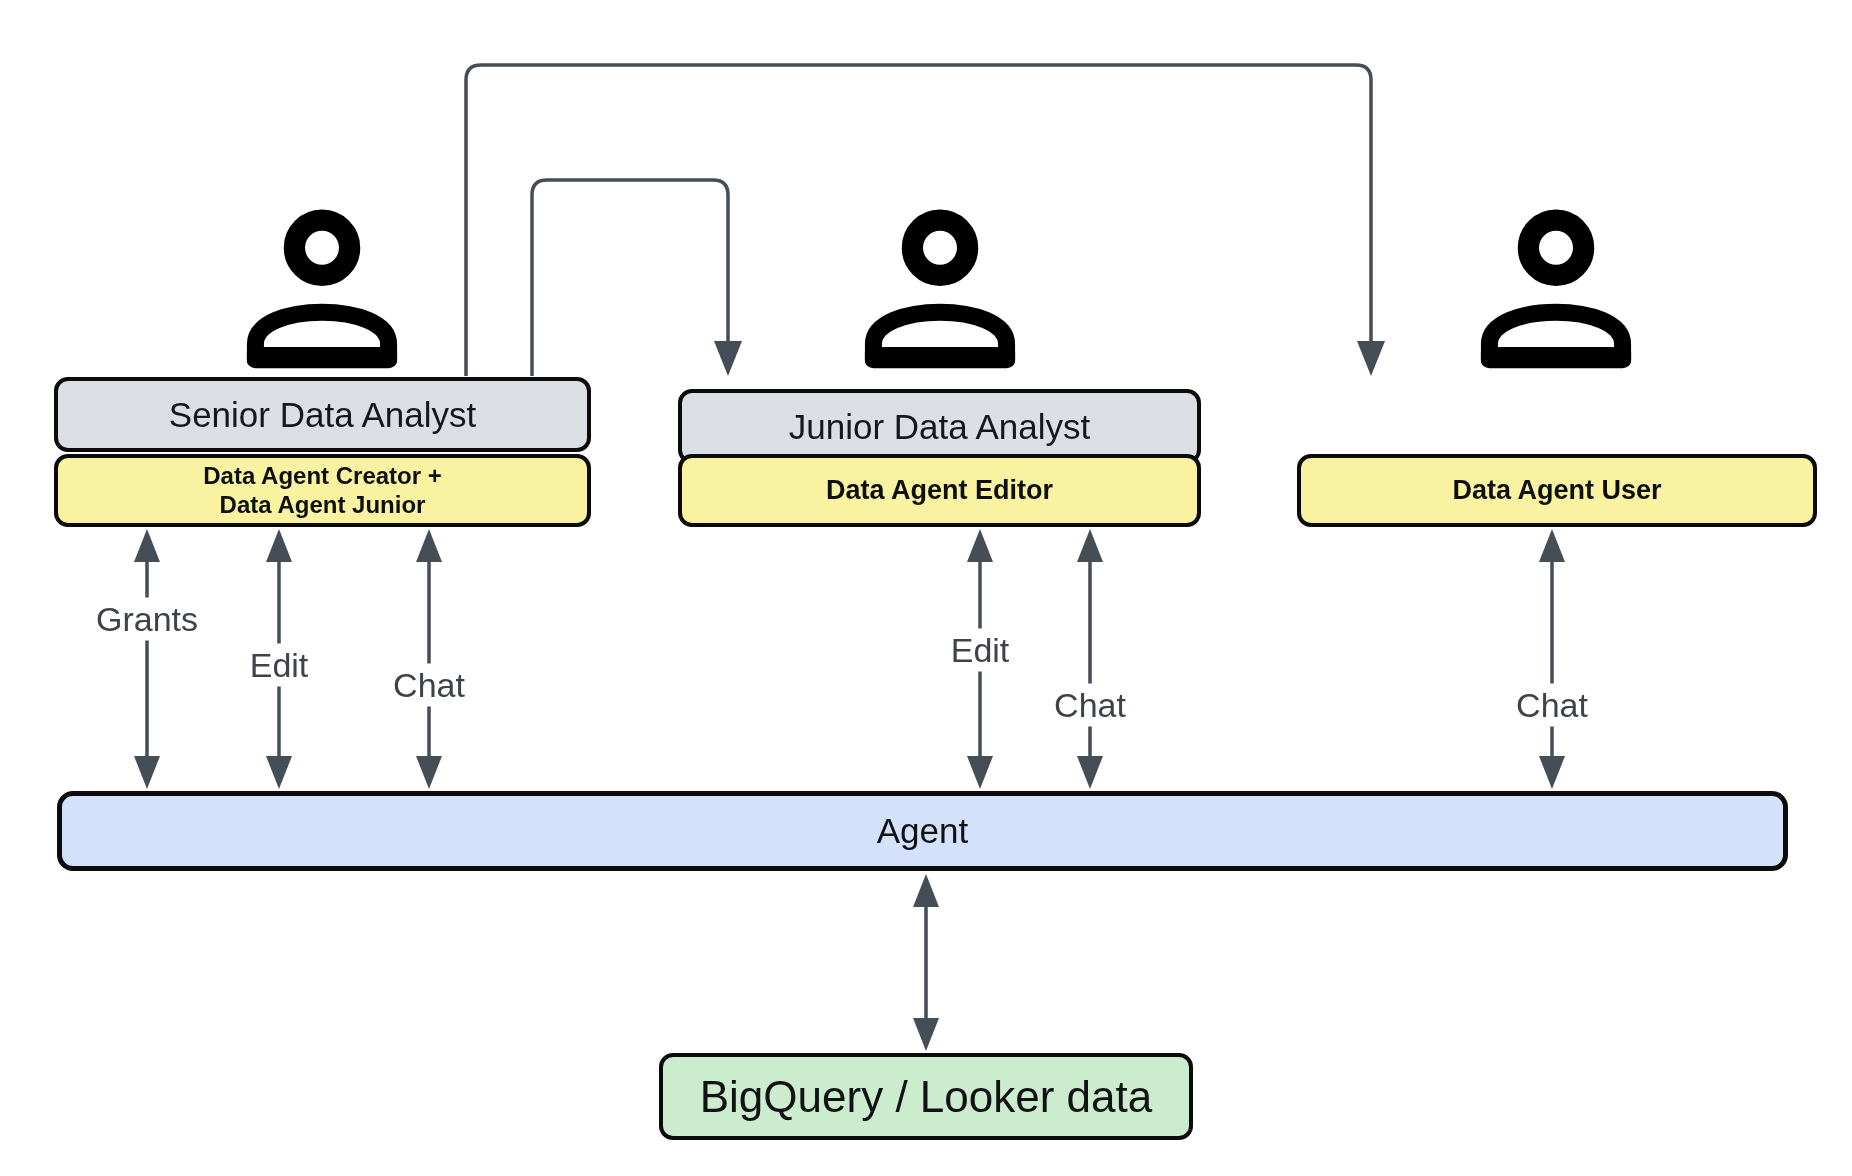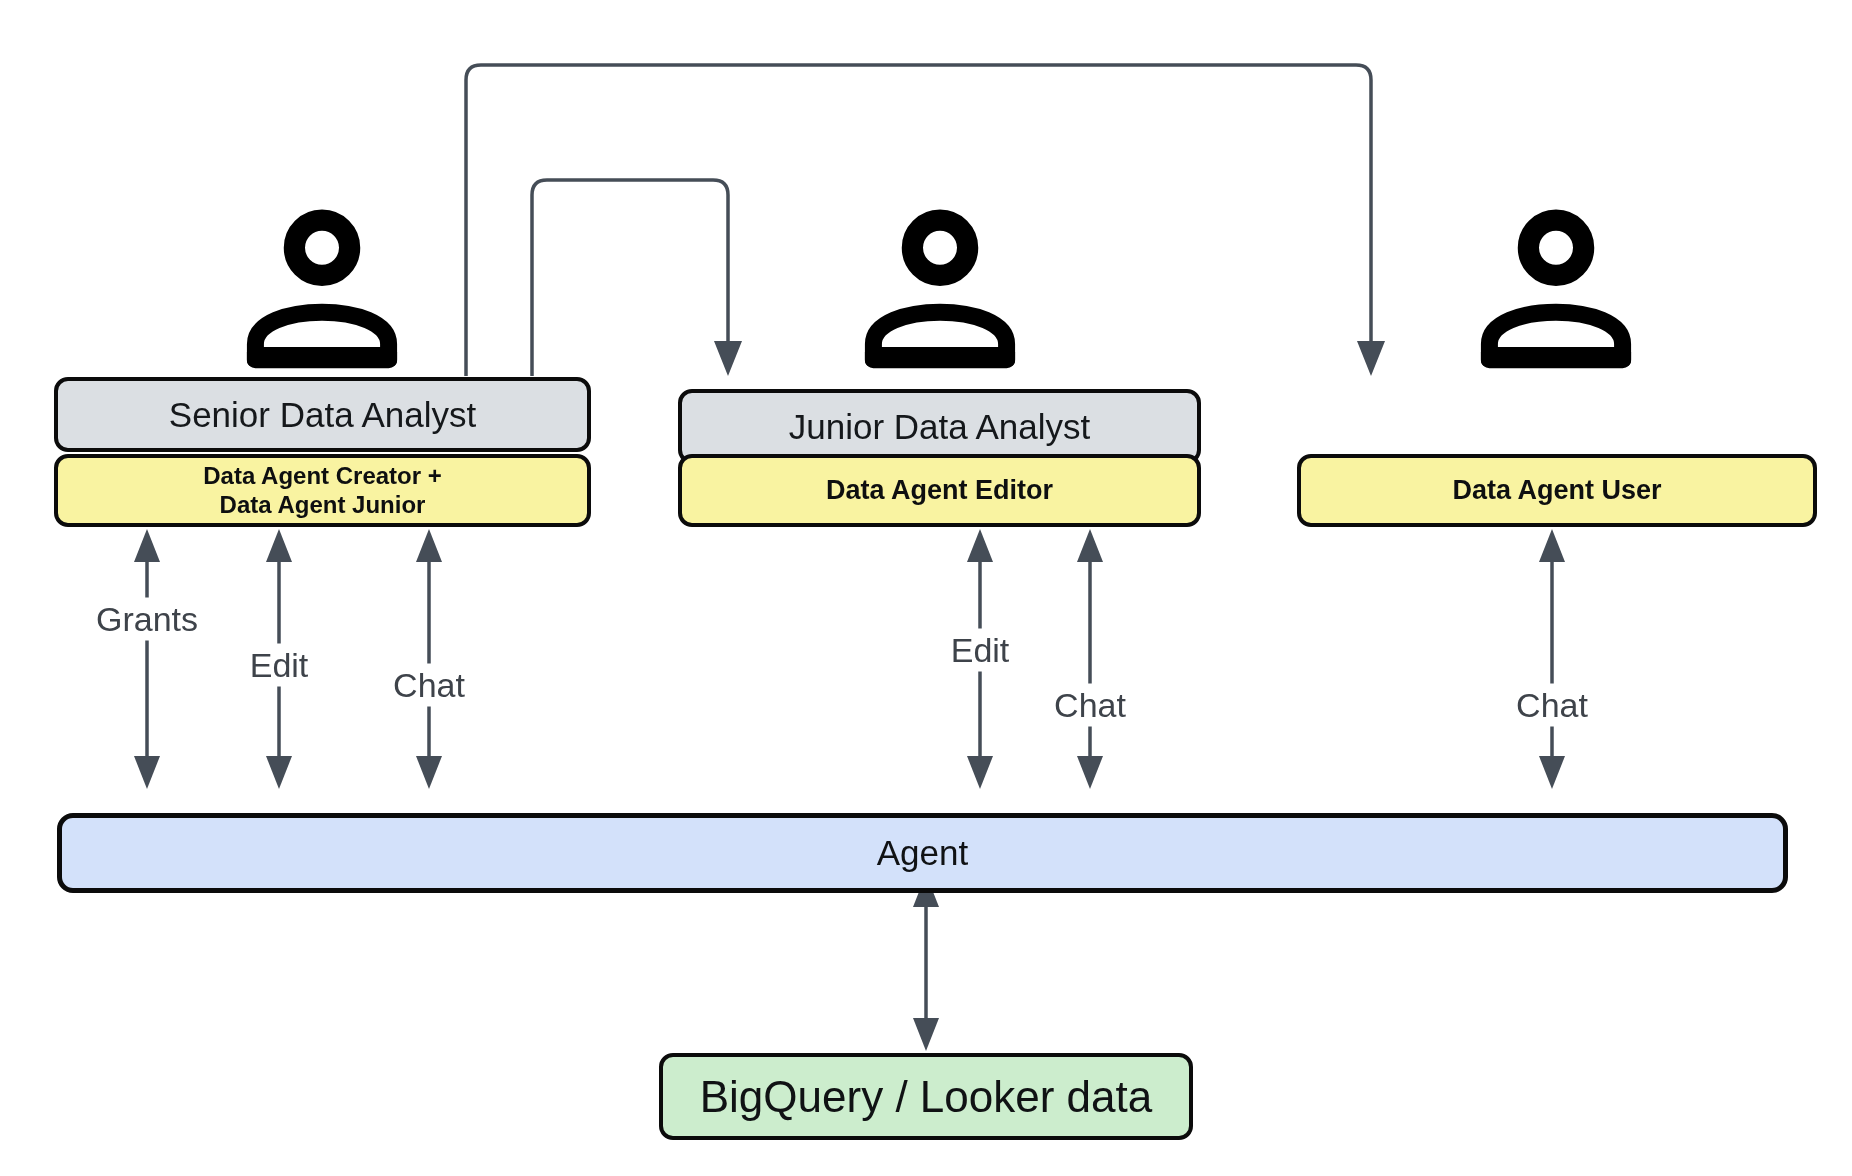--- a/index.html
+++ b/index.html
@@ -158,21 +158,21 @@
     <div class="role-line">Data Agent User</div>
   </div>
 
   <div class="action-label" style="left:147px; top:619px;">Grants</div>
   <div class="action-label" style="left:279px; top:665px;">Edit</div>
   <div class="action-label" style="left:429px; top:685px;">Chat</div>
   <div class="action-label" style="left:980px; top:650px;">Edit</div>
   <div class="action-label" style="left:1090px; top:705px;">Chat</div>
   <div class="action-label" style="left:1552px; top:705px;">Chat</div>
 
-  <div class="box agent-bar" style="left:57px; top:813px; width:1731px; height:80px;">
+  <div class="box agent-bar" style="left:57px; top:791px; width:1731px; height:80px;">
     <span>Agent</span>
   </div>
 
   <div class="box datastore-box" style="left:659px; top:1053px; width:534px; height:87px;">
     <span>BigQuery / Looker data</span>
   </div>
 
 </div>
 
 </body></html>

